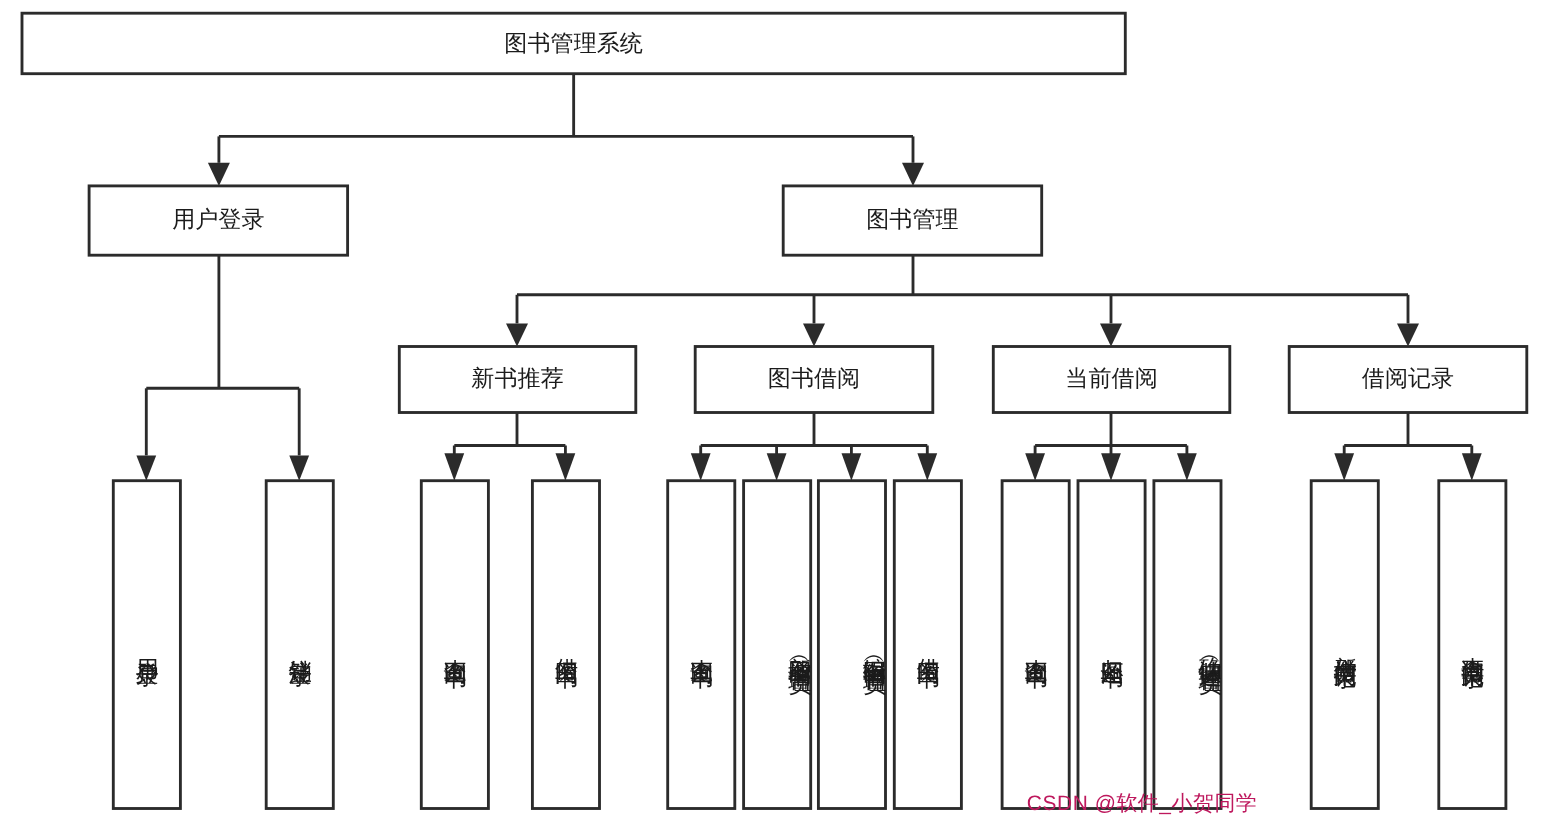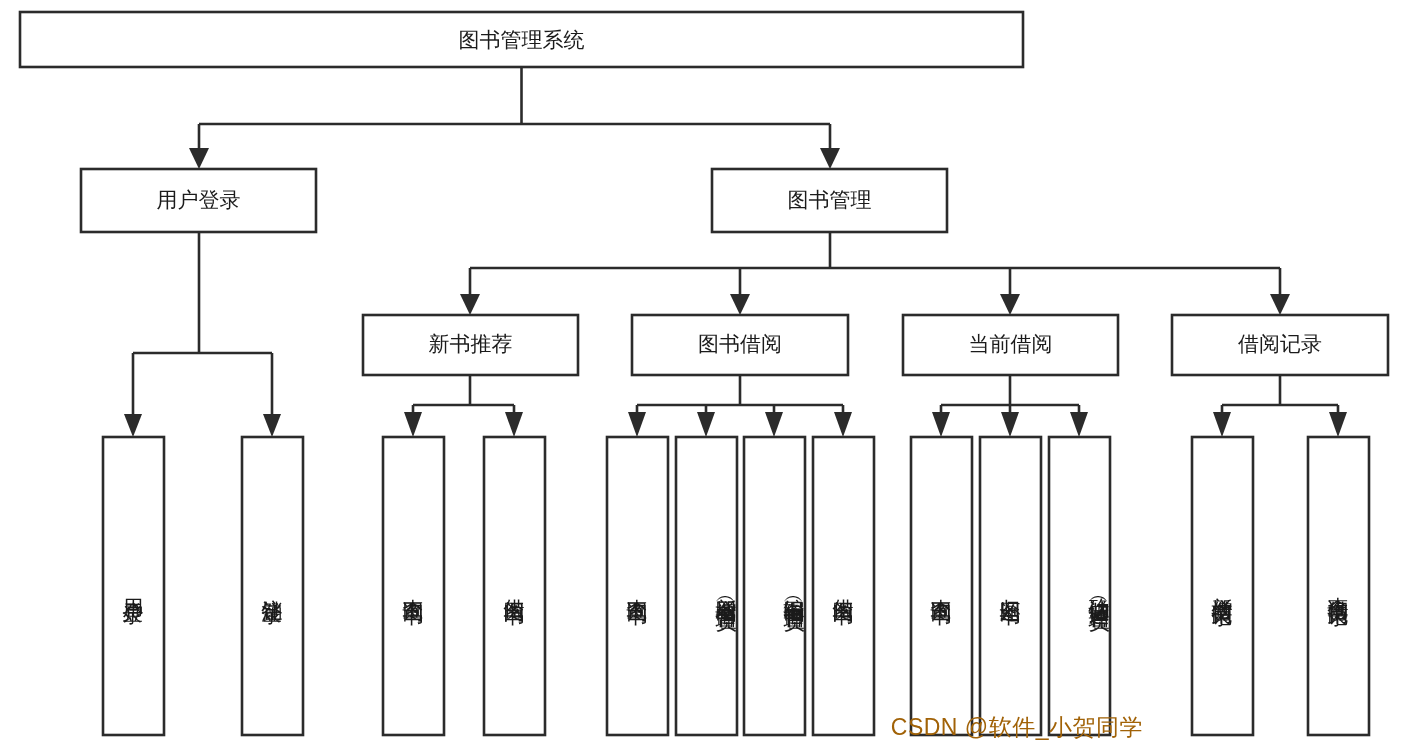--- a/index.html
+++ b/index.html
@@ -64,22 +64,22 @@
     align-items: center;
     justify-content: center;
     pointer-events: none;
     user-select: none;
   }
   .watermark {
     position: absolute;
     right: 8px;
     bottom: 4px;
     font-family: "Liberation Sans", "DejaVu Sans", sans-serif;
-    font-size: 23px;
-    color: #a16207;
+    font-size: 19px;
+    color: #be185d;
     white-space: nowrap;
     letter-spacing: 0.5px;
   }
 </style>
 </head>
 <body>
 
 <div id="diagram-root">
 
   <svg id="flowchart" viewBox="0 0 1405 747">

